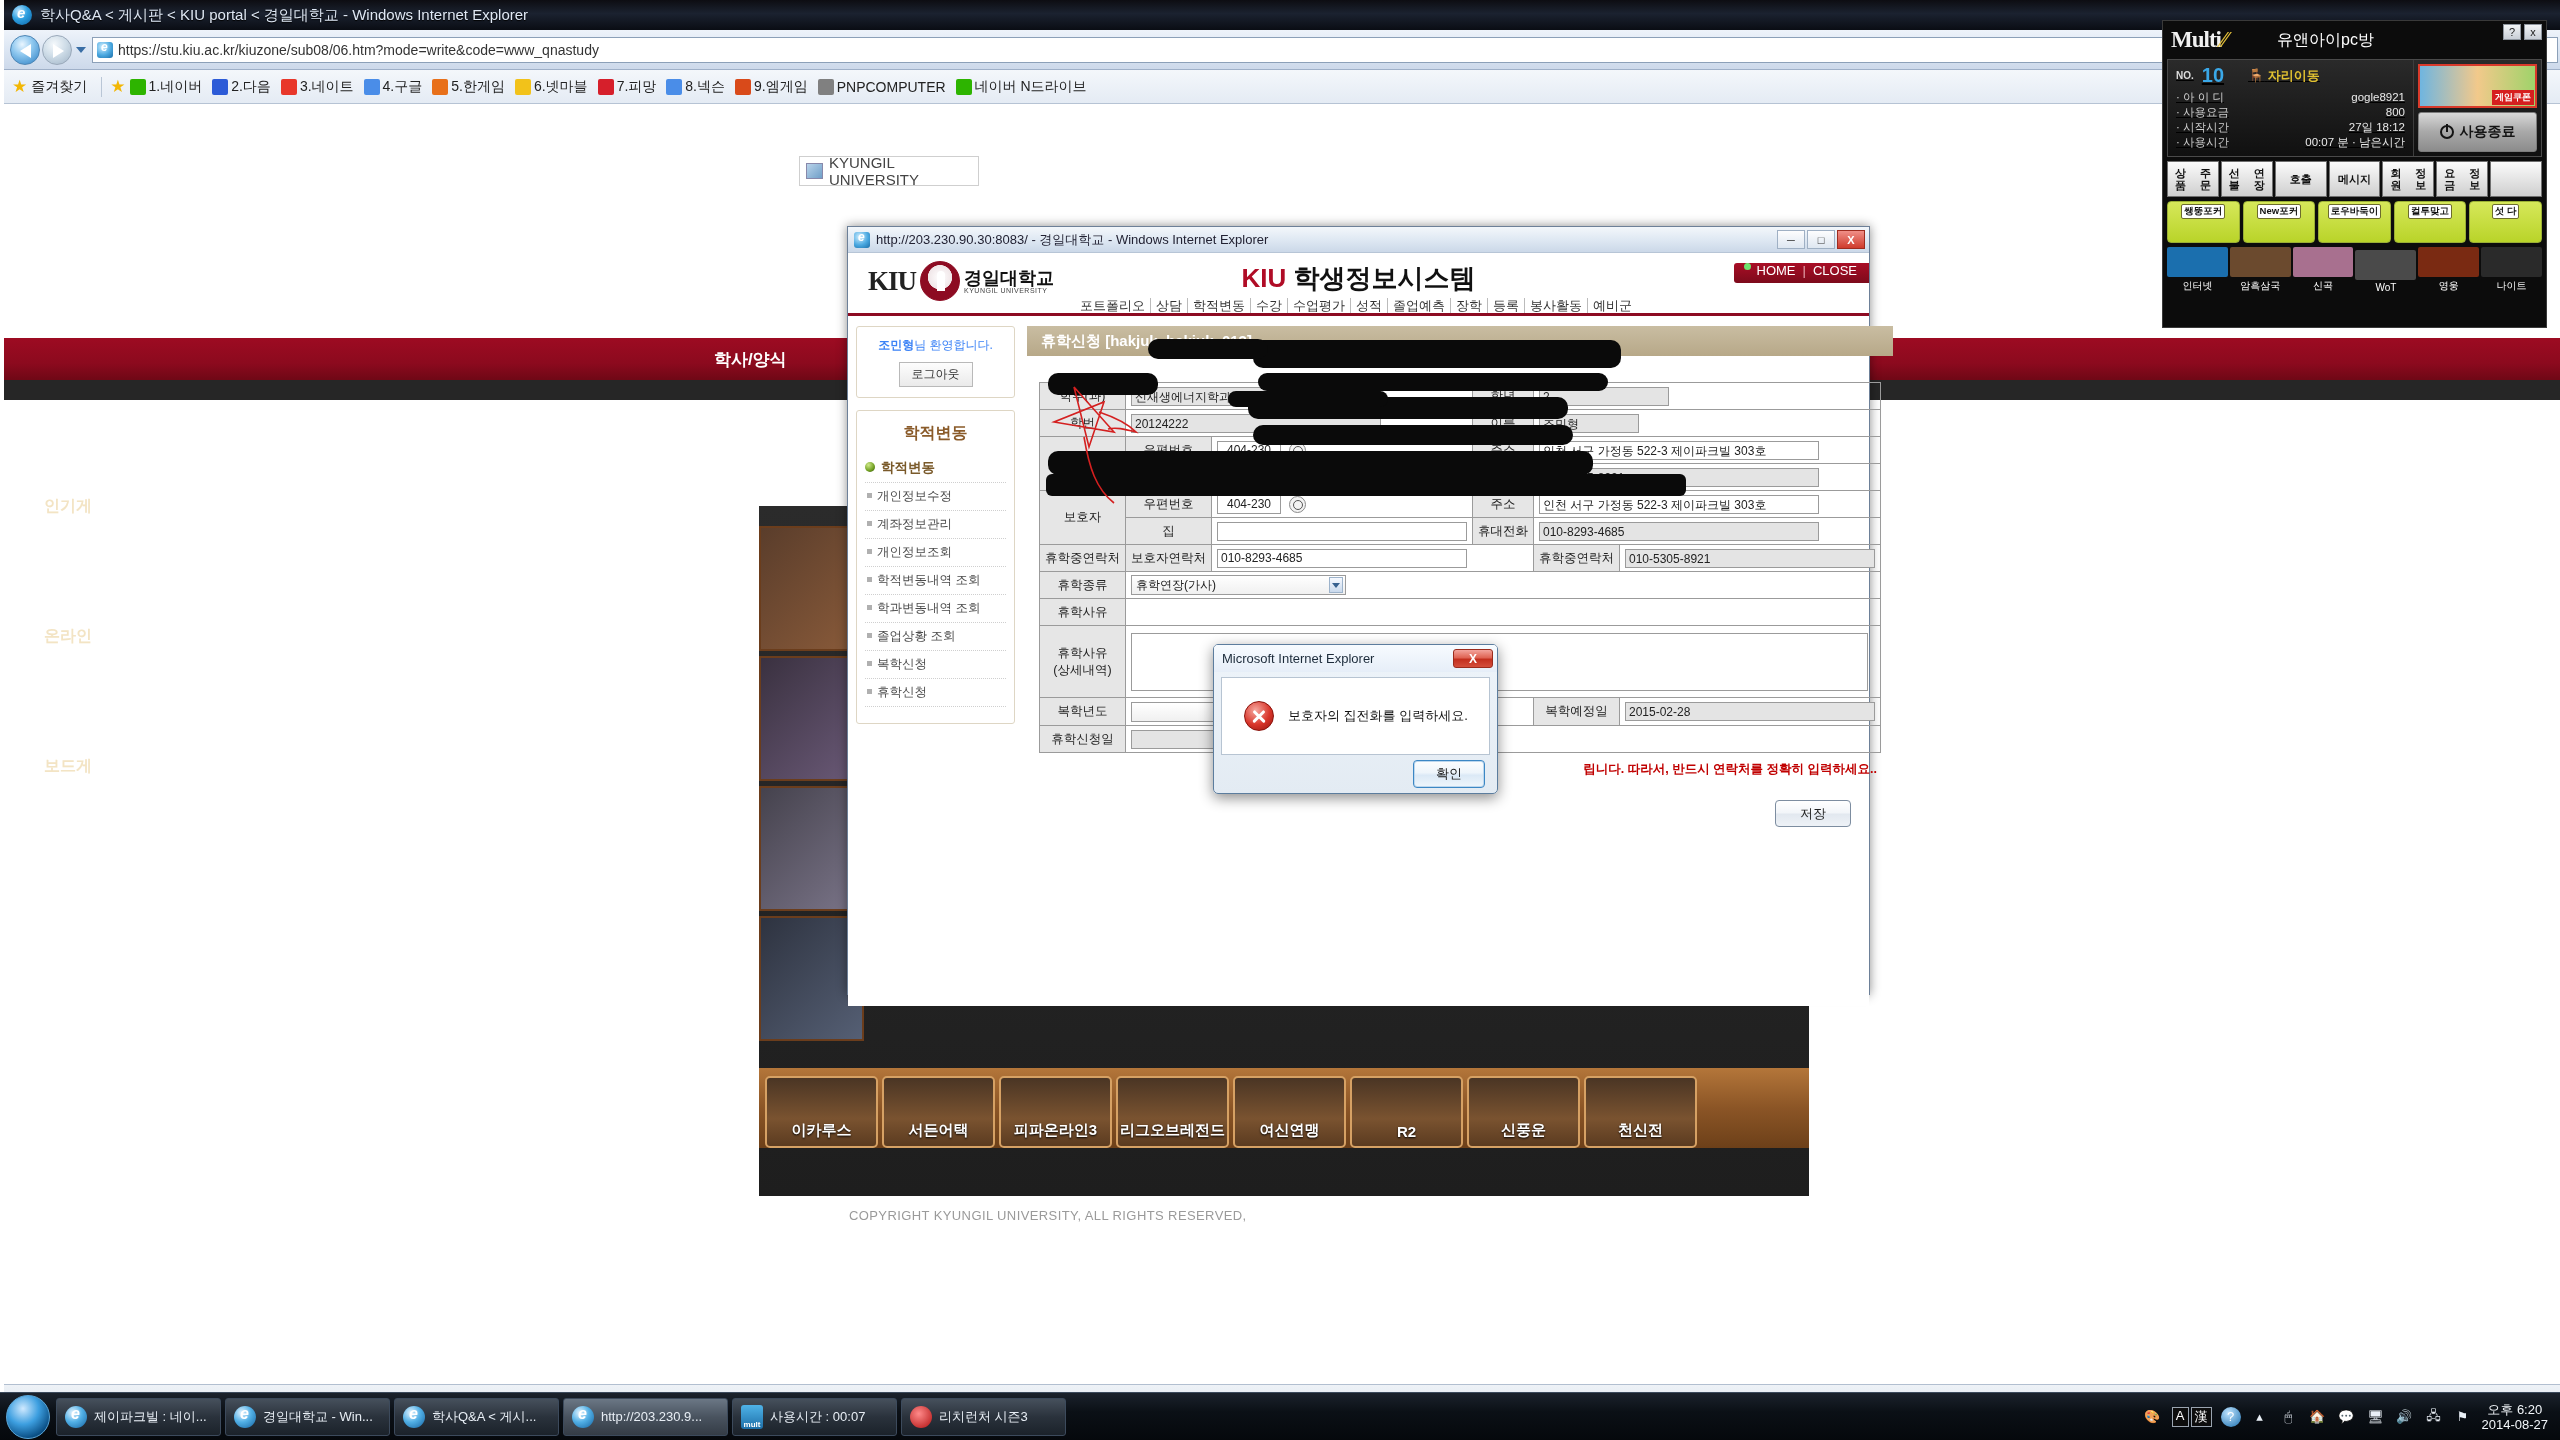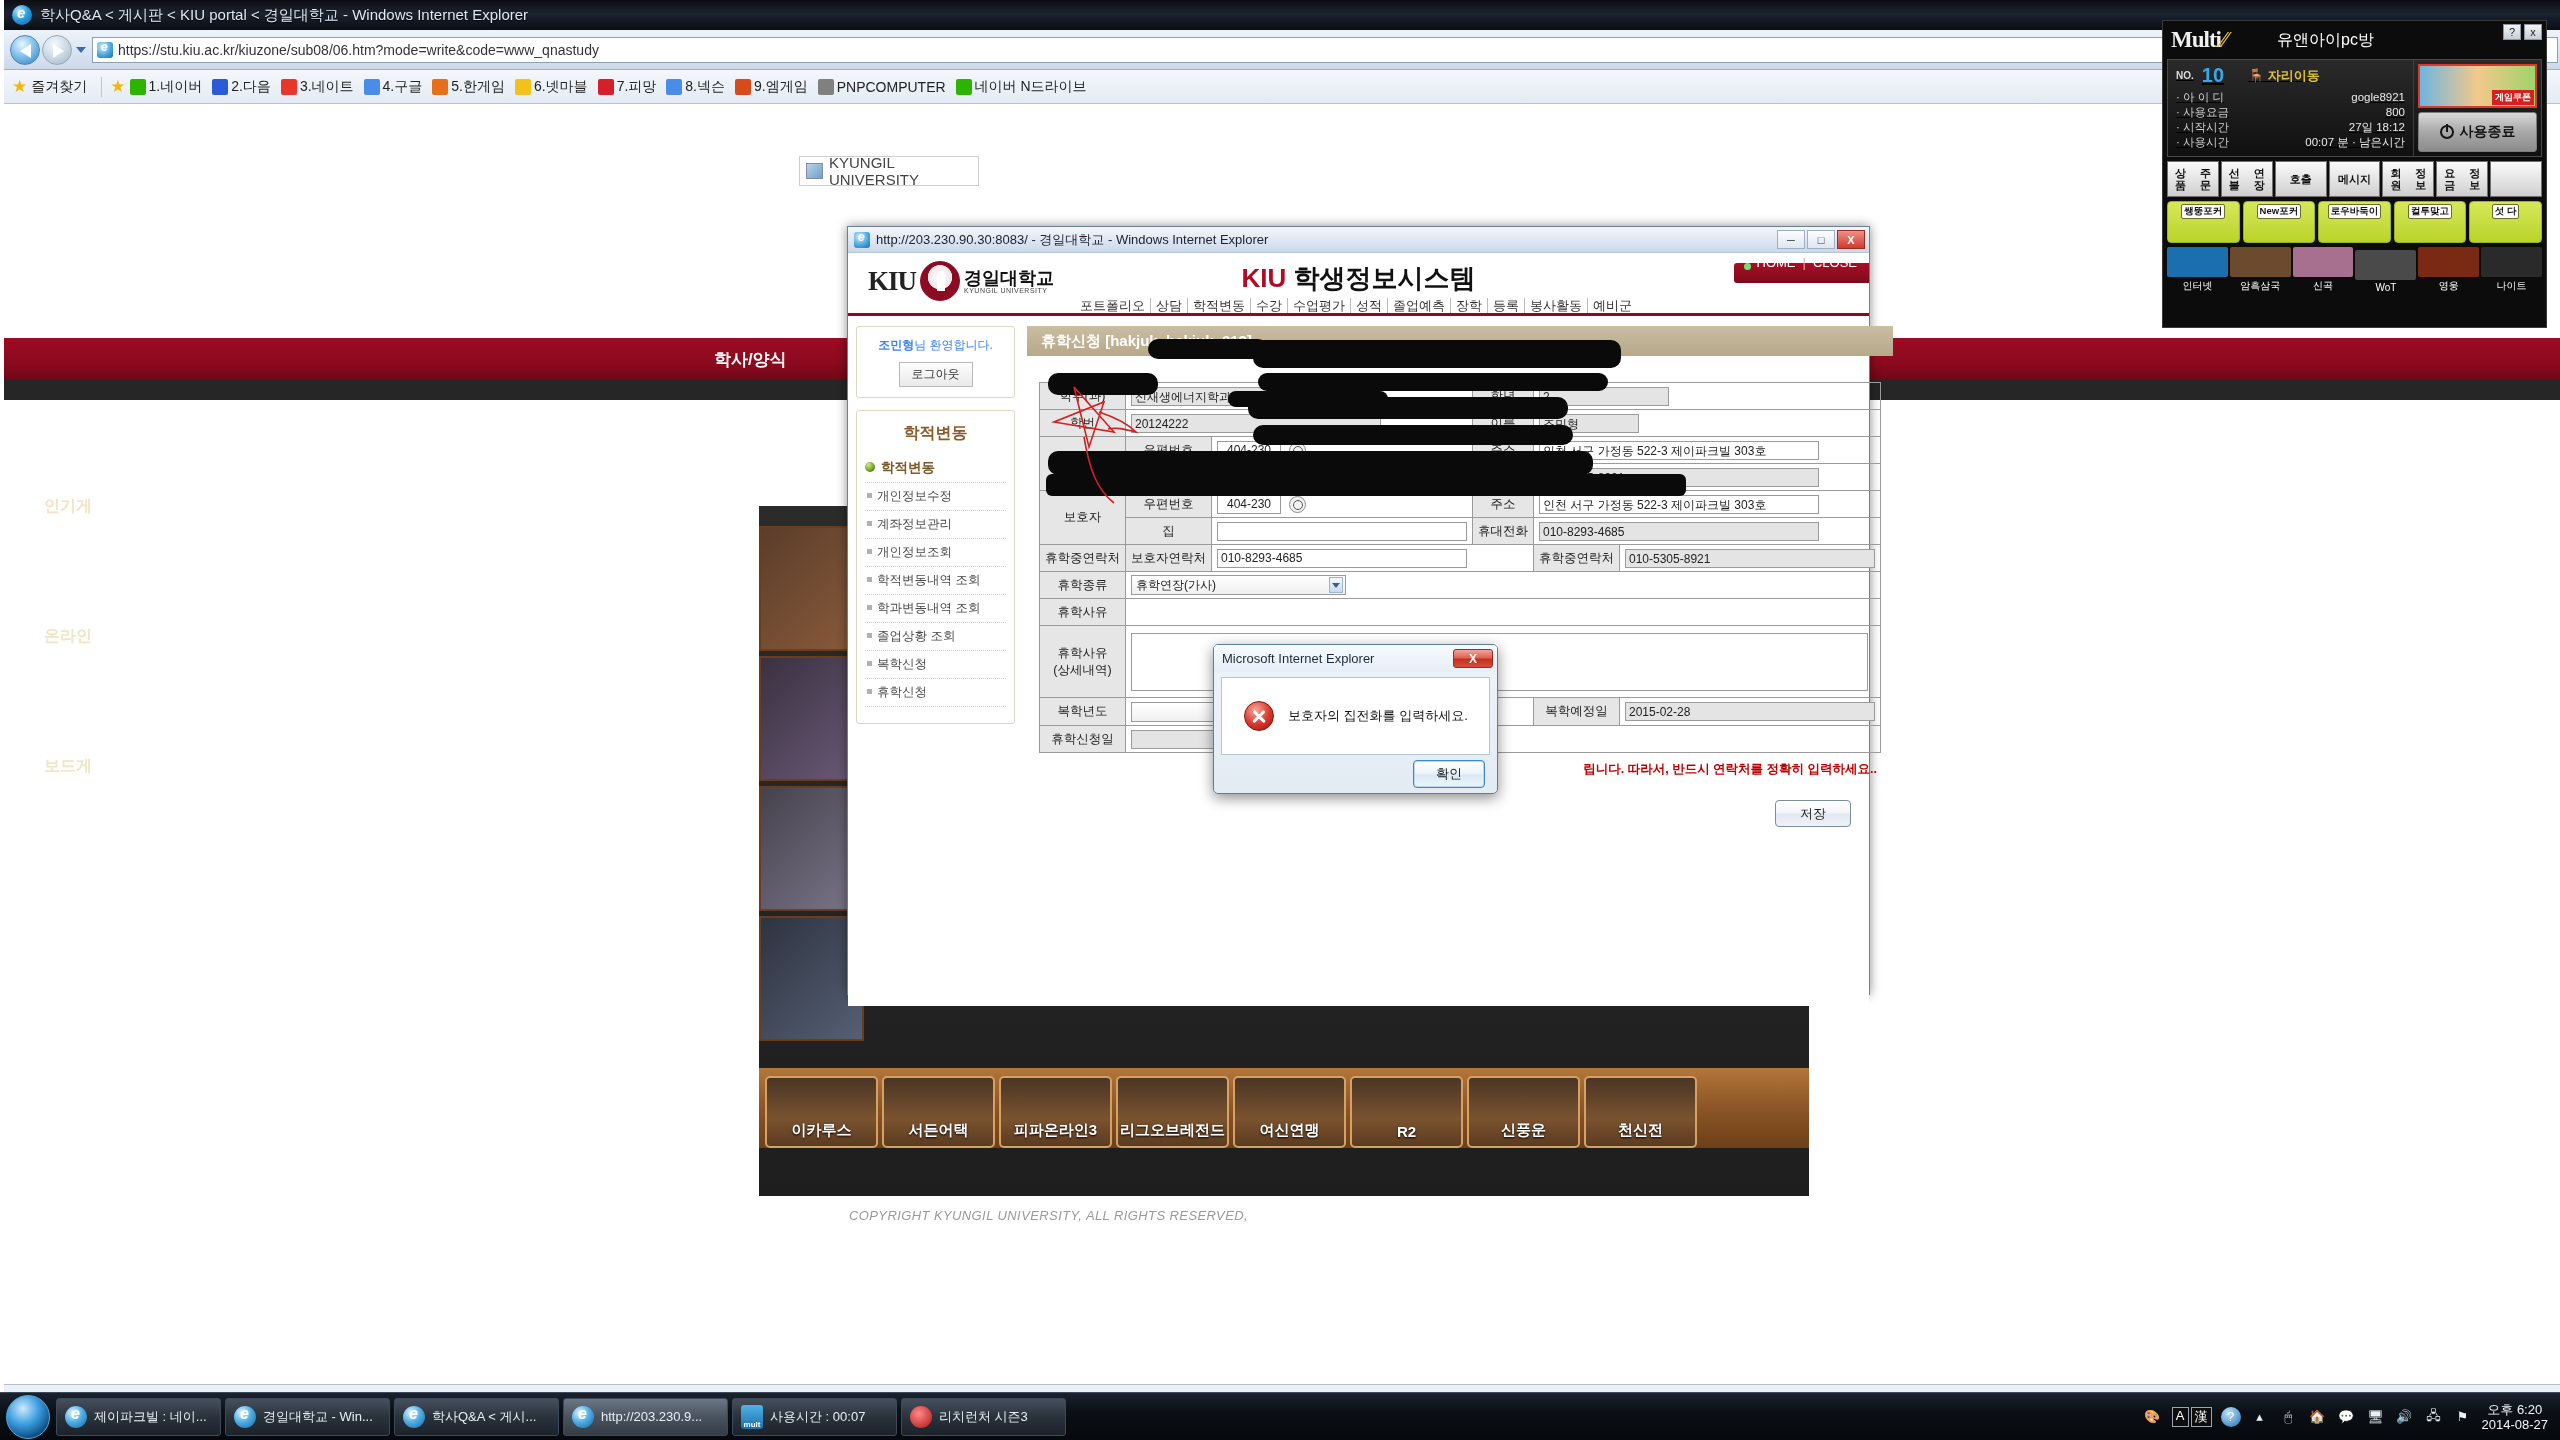--- a/index.html
+++ b/index.html
@@ -107,21 +107,21 @@
   .bg-c2{background:linear-gradient(135deg,#3a3140,#6b5a78);}
   .bg-c3{background:linear-gradient(135deg,#45424d,#7b7589);}
   .bg-c4{background:linear-gradient(135deg,#2e3340,#555f74);}
   .bg-label{position:absolute;color:#f3e4c4;font-size:16px;font-weight:bold;}
   .bg-bottom-row{position:absolute;left:0;bottom:48px;width:1050px;height:80px;
     background:linear-gradient(to bottom,#b4763a 0%,#8b5526 50%,#6d4019 100%);display:flex;align-items:flex-end;padding:0 6px;gap:4px;}
   .bg-tile{width:113px;height:72px;border:2px solid #d6a164;border-radius:5px;
     background:linear-gradient(to bottom,#4a3524 0%,#7a5330 60%,#5b3b20 100%);
     display:flex;align-items:flex-end;justify-content:center;padding-bottom:6px;}
   .bg-tile span{color:#fff;font-size:15px;font-weight:bold;text-shadow:0 1px 2px #000;}
-  .copyright{position:absolute;left:845px;top:1072px;font-size:13px;color:#9a9a9a;letter-spacing:.4px;font-style:italic;}
+  .copyright{position:absolute;left:845px;top:1072px;font-size:13px;color:#9a9a9a;letter-spacing:.4px;}
 
   
   #popup-window{
     position:absolute; left:843px; top:226px; width:1023px; height:769px;
     background:#fff; border:1px solid #6d8098;
     box-shadow:0 0 10px rgba(0,0,0,.45);
   }
   .pw-title{height:26px;background:linear-gradient(to bottom,#f3f7fb 0%,#dde7f2 55%,#cbd8e8 100%);
     border-bottom:1px solid #b7c5d6; display:flex;align-items:center;padding-left:6px;font-size:13px;color:#223;}
   .pw-title .tico{width:16px;height:16px;margin-right:6px;border-radius:3px;
@@ -140,21 +140,21 @@
   .kiu-seal::after{content:"";position:absolute;left:16px;top:9px;width:8px;height:20px;background:#fff;border-radius:4px 4px 0 0;}
   .kiu-kor{font-size:18px;font-weight:bold;color:#111;line-height:1;}
   .kiu-eng{font-size:7px;color:#444;letter-spacing:.5px;}
   .sis-title{position:absolute;left:0;right:0;top:8px;text-align:center;font-size:26px;font-weight:bold;color:#111;}
   .sis-title .k{color:#b00c26;}
   .sis-nav{position:absolute;left:0;right:0;top:44px;text-align:center;font-size:13px;color:#333;}
   .sis-nav span{padding:0 5px;border-left:1px solid #bbb;}
   .sis-nav span:first-child{border-left:none;padding-left:0;}
   .home-close{position:absolute;right:0;top:10px;height:20px;
     background:linear-gradient(to bottom,#a90e26,#7d0a1b);color:#fff;font-size:13px;
-    display:flex;align-items:flex-end;padding:0 12px 13px 10px;border-radius:3px 0 0 3px;}
+    display:flex;align-items:flex-start;padding:0 12px 13px 10px;border-radius:3px 0 0 3px;}
   .home-close .dot{width:7px;height:7px;border-radius:50%;background:#6fe36f;margin-right:6px;}
 
   .pw-body{display:flex;height:690px;background:#fff;}
   .pw-side{width:175px;padding:10px 8px;flex:none;}
   .side-welcome{border:1px solid #ded6c4;border-radius:3px;padding:10px 5px;text-align:center;margin-bottom:12px;background:#fff;}
   .side-welcome .wtxt{font-size:12px;color:#3b82f6;}
   .side-welcome .wtxt b{font-weight:bold;}
   .logout-btn{margin-top:8px;display:inline-block;font-size:12px;border:1px solid #b9b9b9;
     background:linear-gradient(to bottom,#fdfdfd,#eaeaea);padding:3px 12px;color:#333;}
   .side-menu{border:1px solid #ded6c4;border-radius:3px;padding:12px 8px 16px;background:#fff;}

